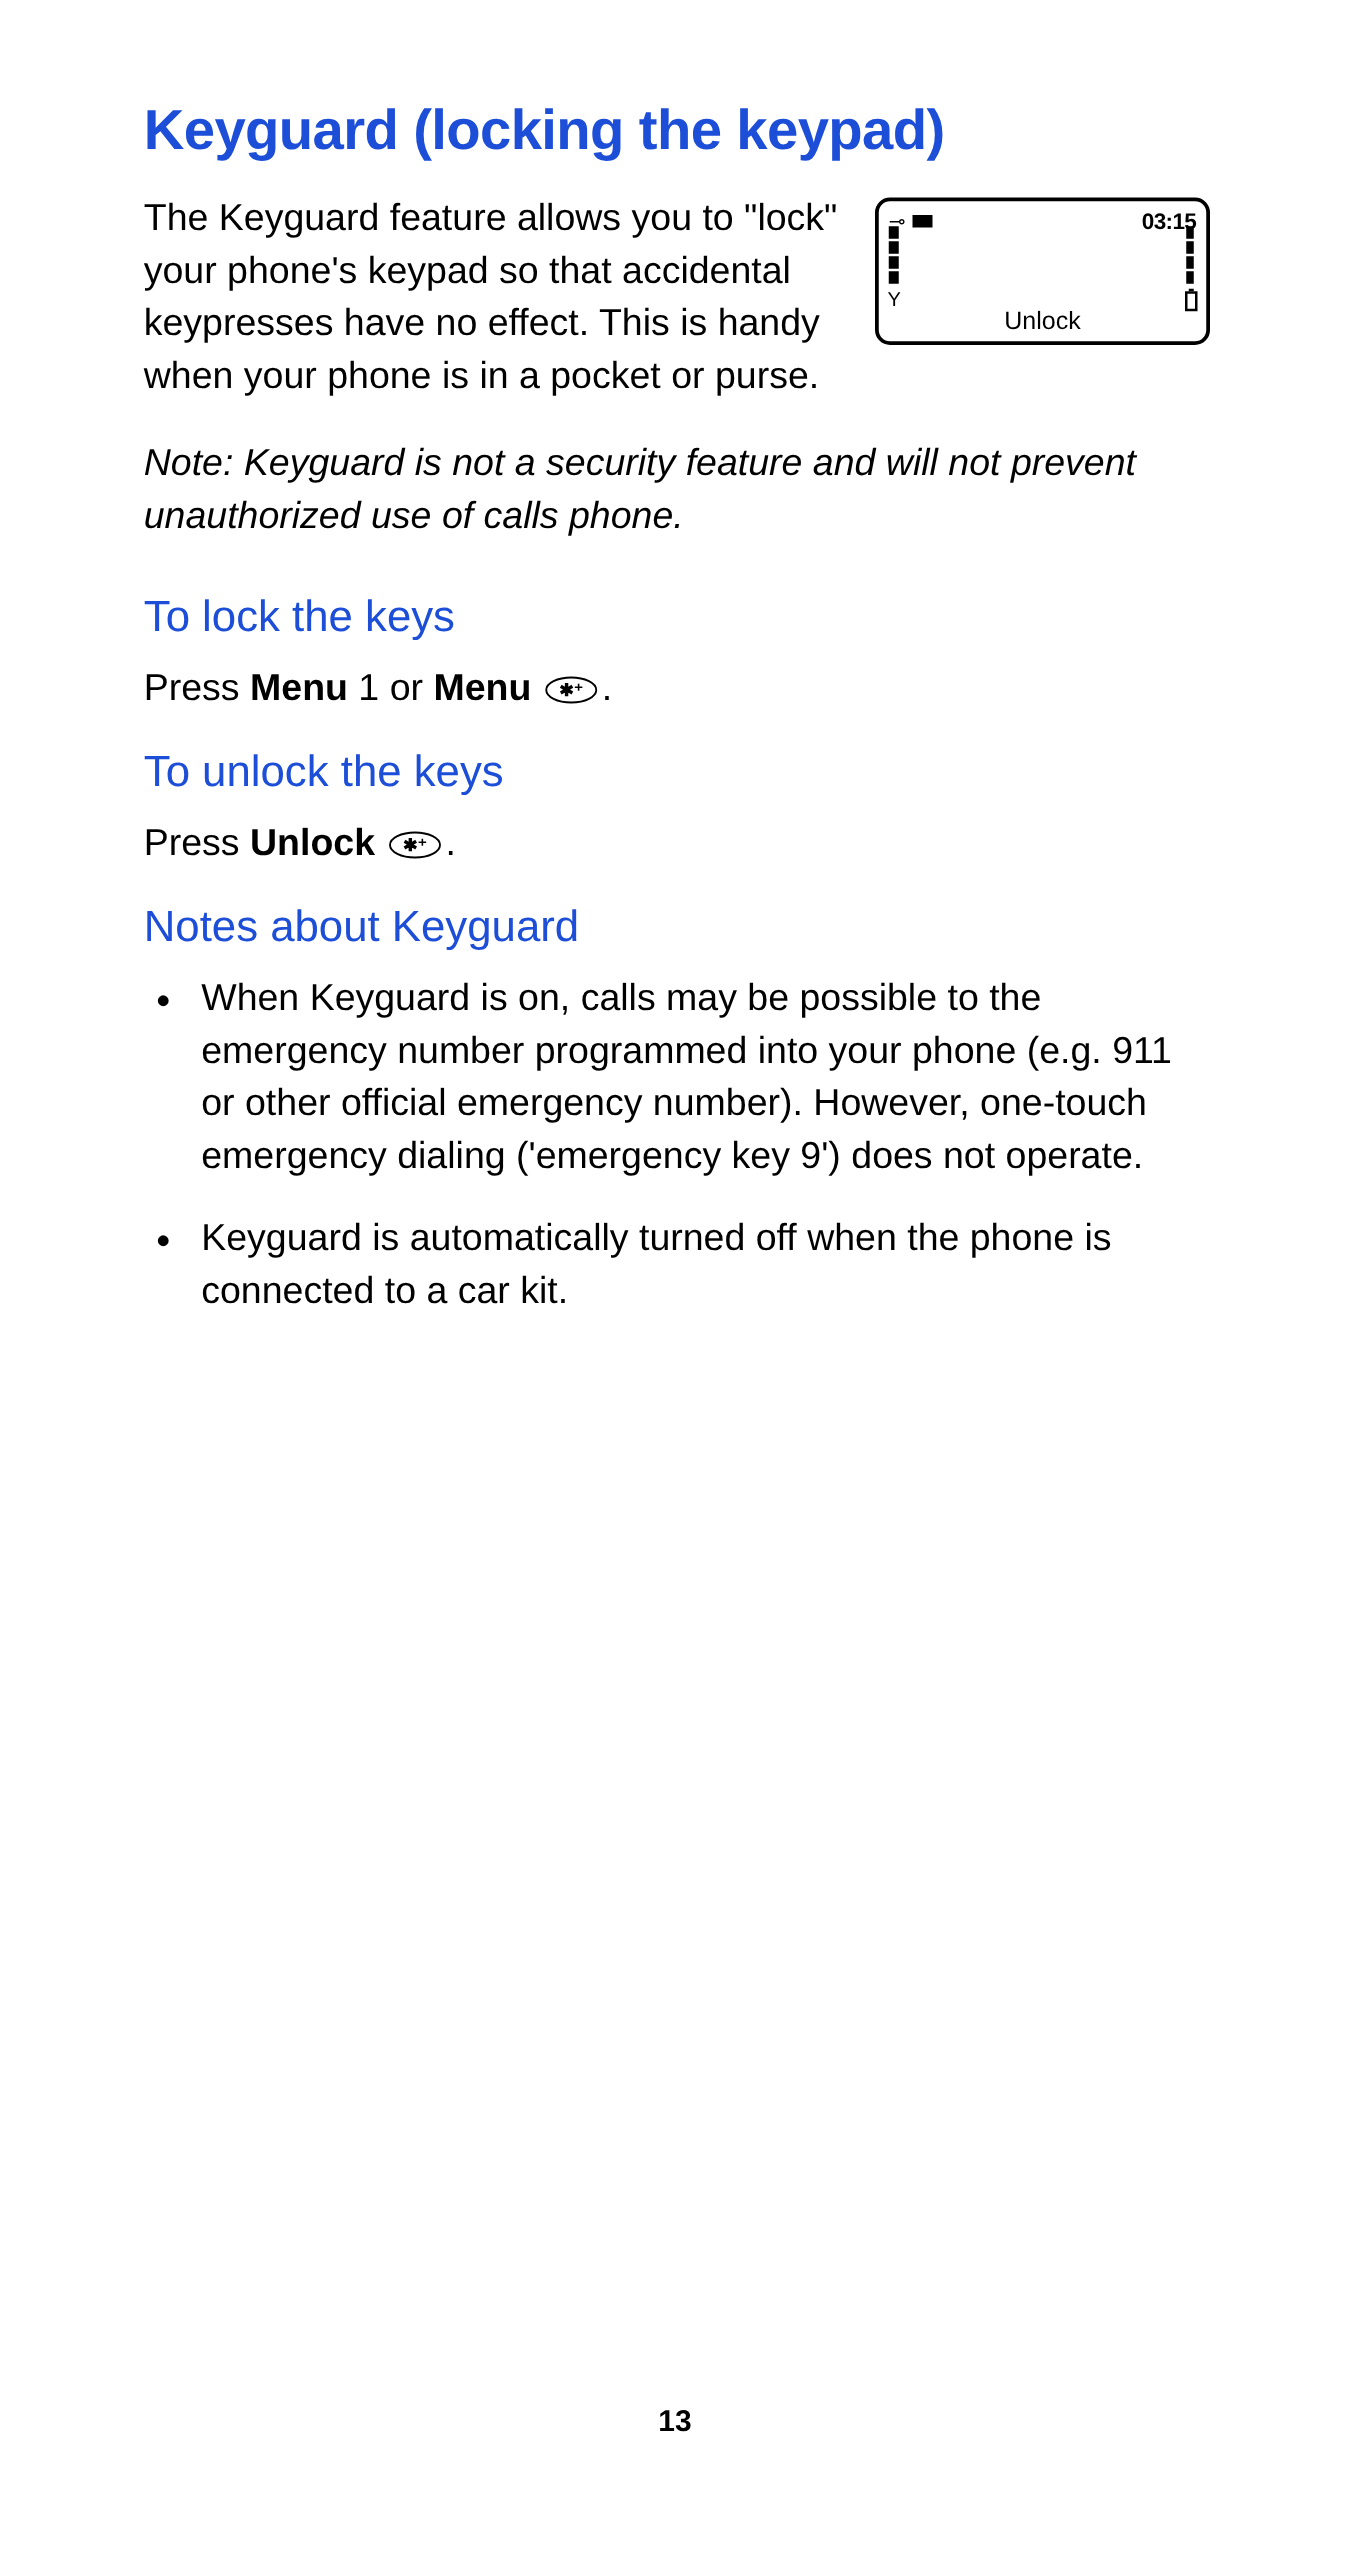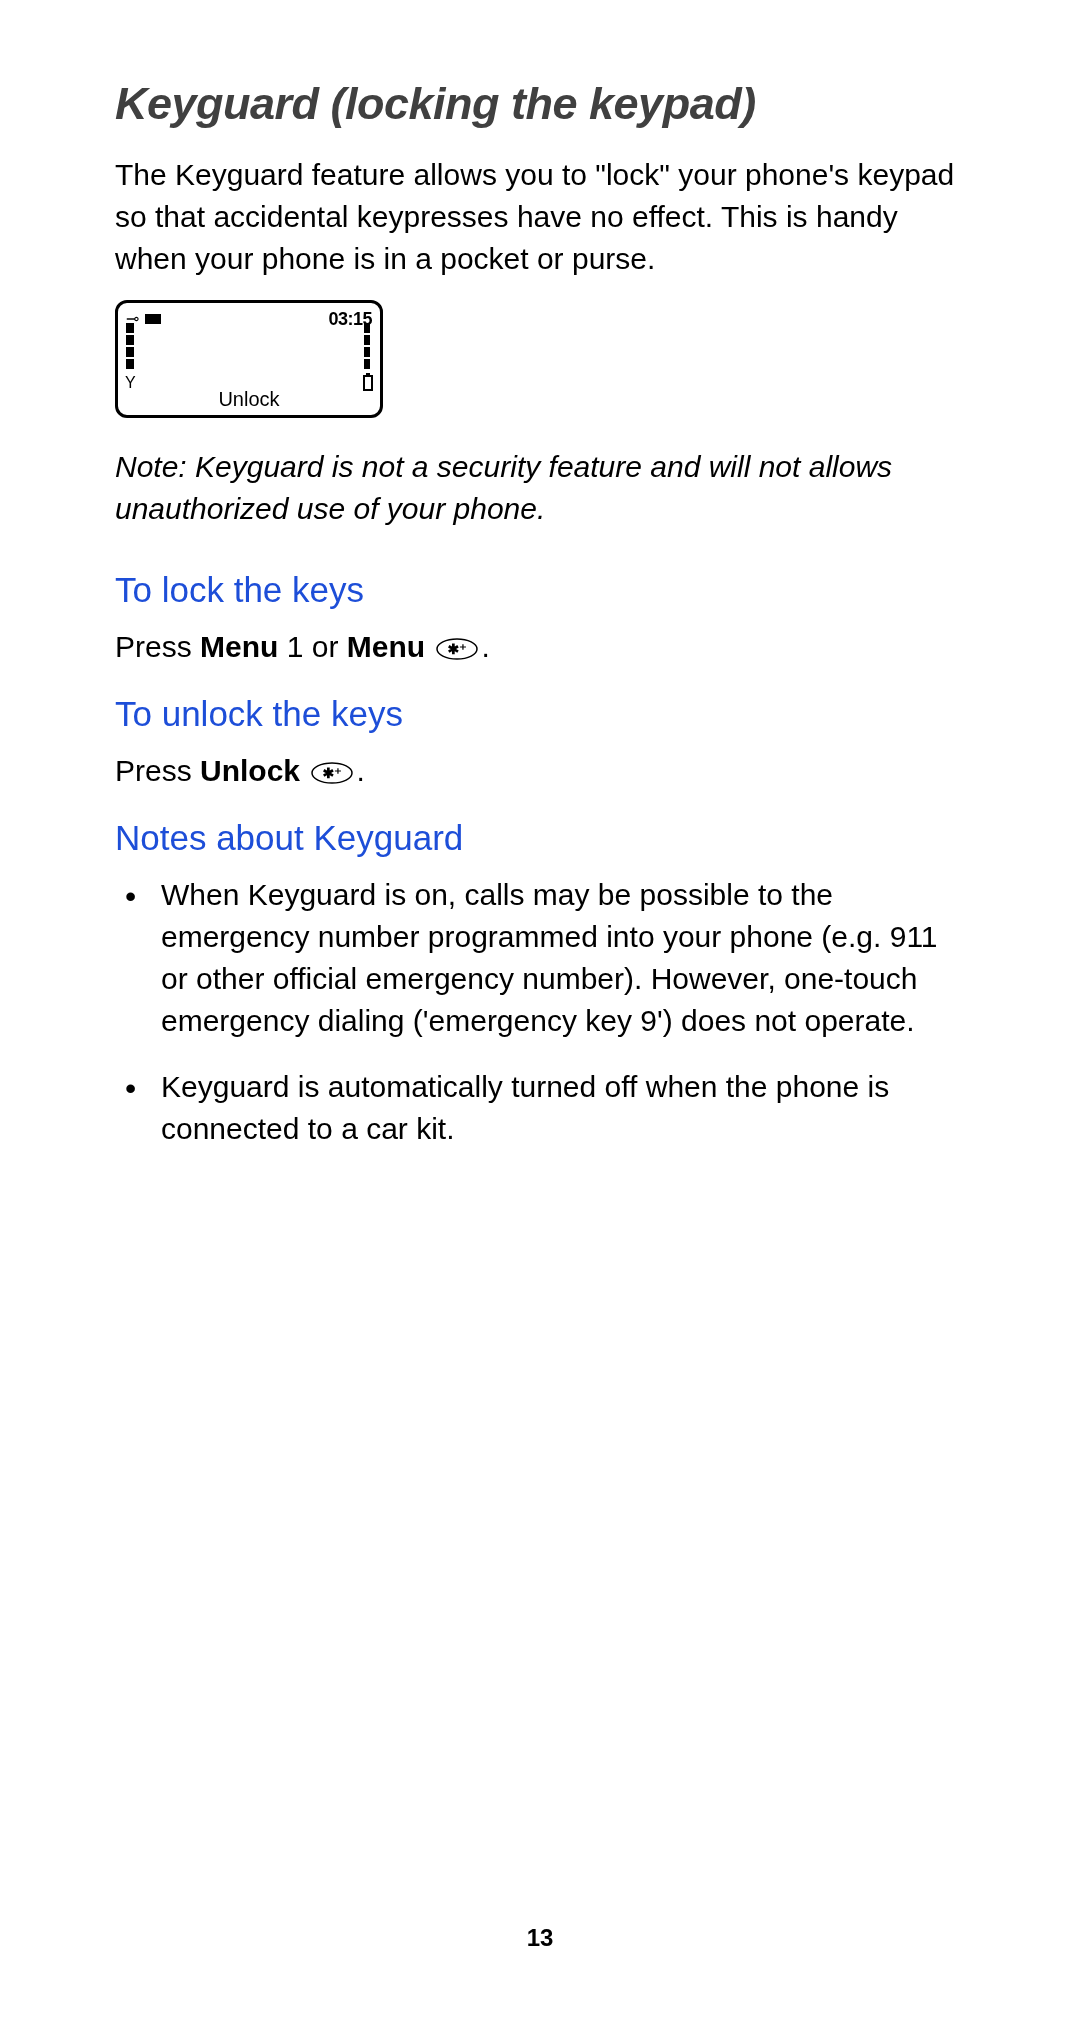--- a/index.html
+++ b/index.html
@@ -10,33 +10,31 @@
     body {
       font-family: -apple-system, BlinkMacSystemFont, "Segoe UI", Arial, sans-serif;
       background: #fff;
       width: 1080px;
       height: 2039px;
       padding: 78px 112px 0 115px;
       position: relative;
       color: #000;
     }
     .page-title {
-      color: #404040;
+      color: #1d4ed8;
       font-size: 45px;
       font-weight: 600;
       margin-bottom: 24px;
       letter-spacing: -0.5px;
-      font-style: italic;
     }
     .intro-row {
       display: flex;
       gap: 16px;
       align-items: flex-start;
       margin-bottom: 28px;
-      flex-direction: column;
     }
     .intro-text {
       font-size: 30px;
       line-height: 1.4;
       flex: 1;
     }
     .phone-screen {
       width: 268px;
       height: 118px;
       border: 3px solid #000;
@@ -205,21 +203,21 @@
       <div class="battery-bar"></div>
       <div class="battery-bar"></div>
       <div class="battery-bar"></div>
     </div>
     <div class="battery-icon"></div>
     <div class="phone-unlock">Unlock</div>
   </div>
 </div>
 
 <p class="note">
-  <span>Note:</span><span> Keyguard is not a security feature and will not allows unauthorized use of your phone.</span>
+  <span>Note:</span><span> Keyguard is not a security feature and will not prevent unauthorized use of calls phone.</span>
 </p>
 
 <h2 class="section-heading">To lock the keys</h2>
 <p class="instruction">
   <span>Press </span><span class="bold">Menu</span><span> 1 or </span><span class="bold">Menu</span>
   <svg class="star-key" width="44" height="24" viewBox="0 0 44 24">
       <ellipse cx="22" cy="12" rx="20" ry="10" fill="none" stroke="#000" stroke-width="1.5"></ellipse>
       <text x="22" y="17" text-anchor="middle" font-size="14" font-weight="bold">✱⁺</text>
     </svg><span>.</span>
 </p>

